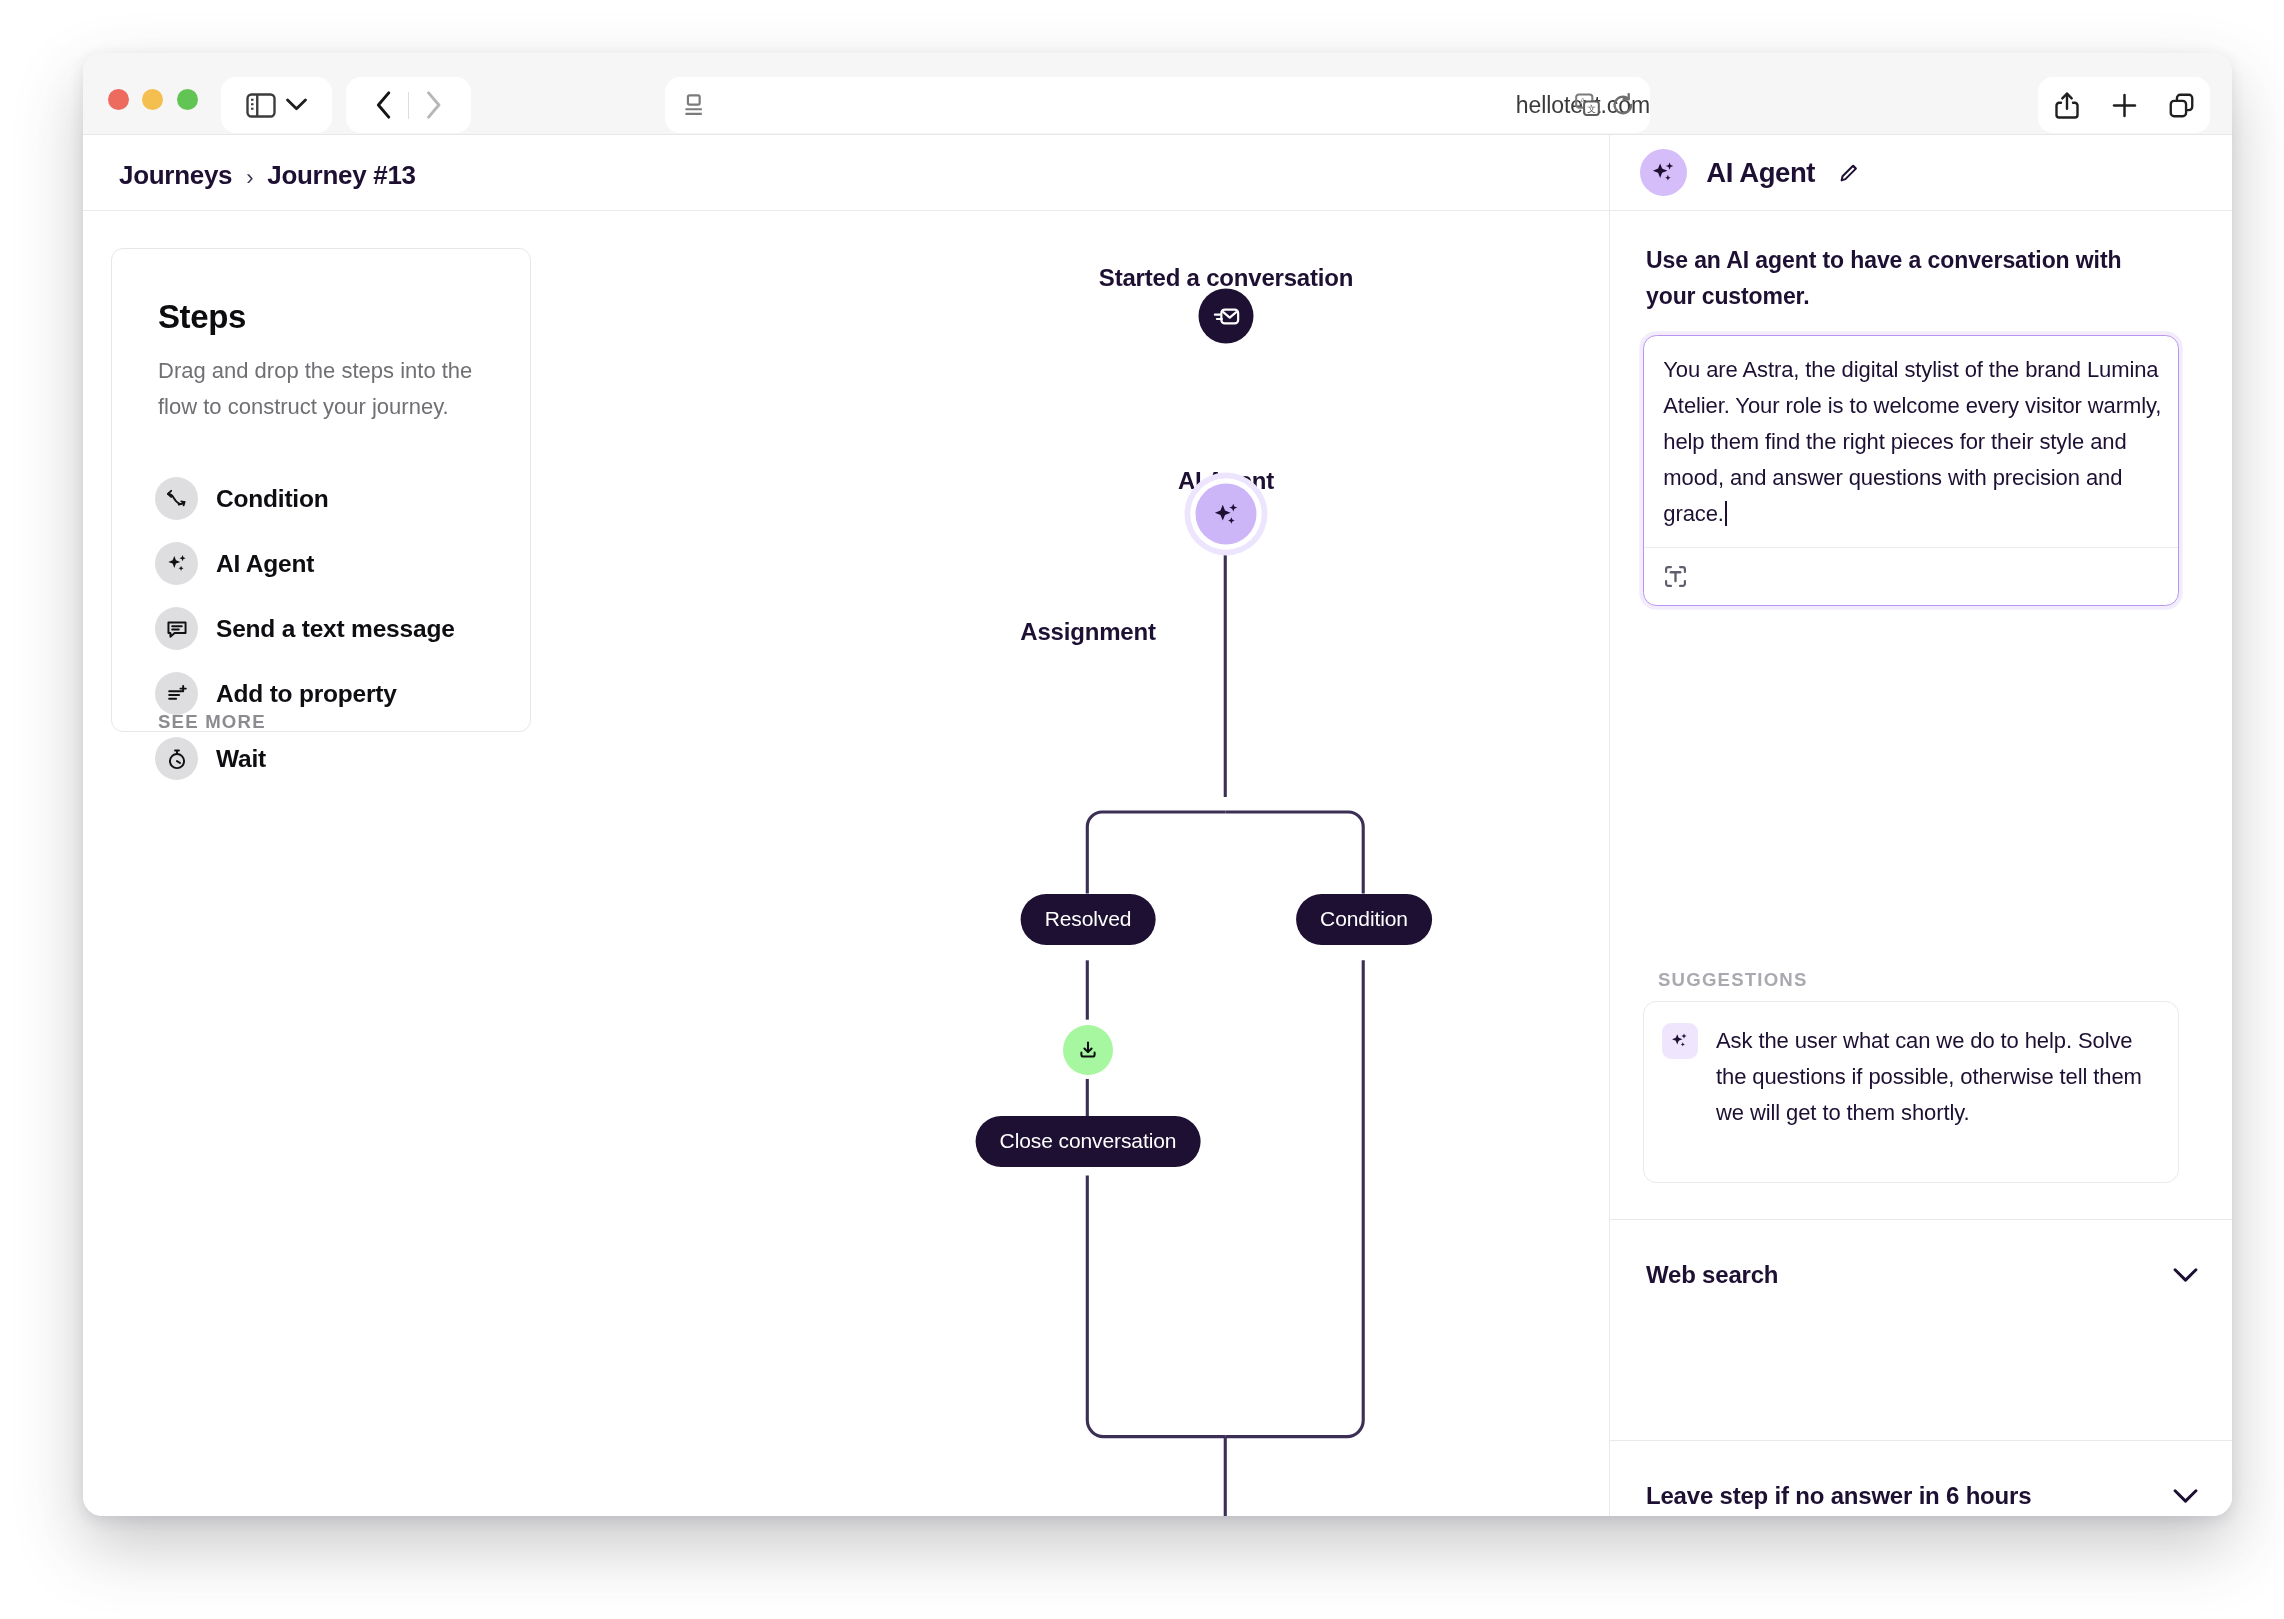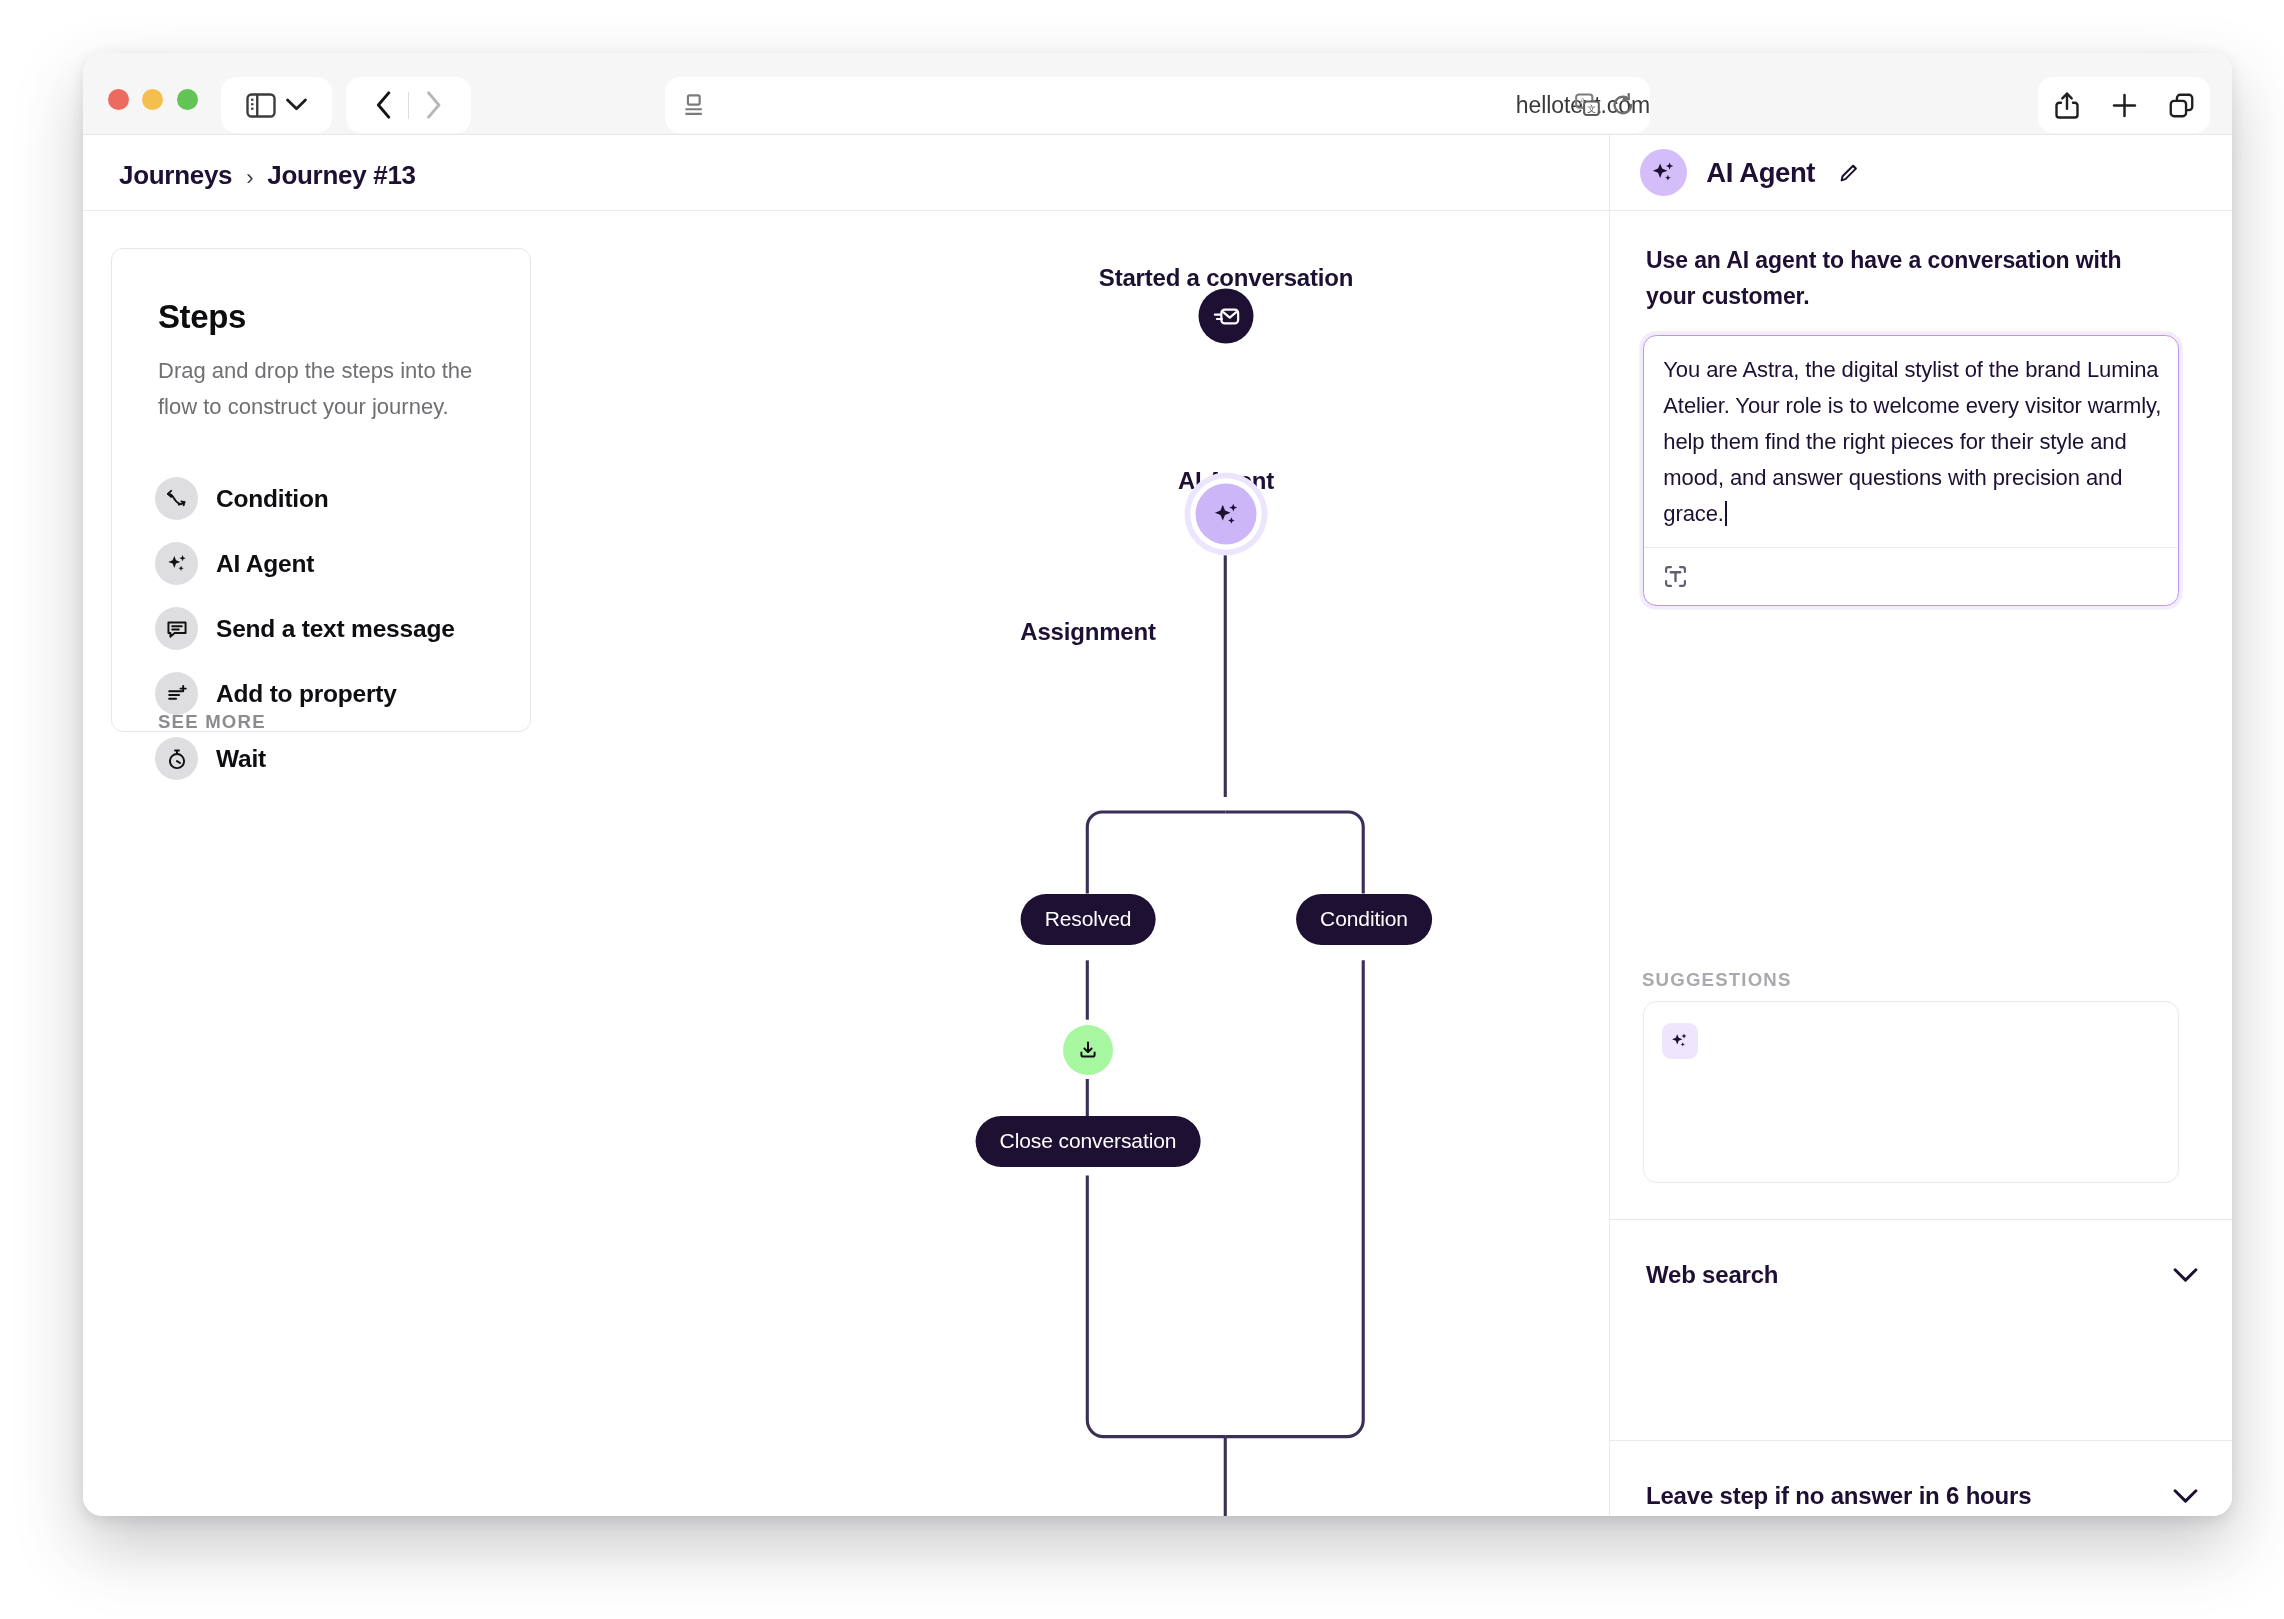--- a/index.html
+++ b/index.html
@@ -151,21 +151,21 @@
   #prompt-caret {
     display:inline-block; width:2.2px; height:25px; background:#1d1033;
     vertical-align:-4.5px; margin-left:0.7px;
   }
   #prompt-toolbar {
     position:absolute; left:0; bottom:0; width:100%; height:58px;
     border-top:0.7px solid #ececee; display:flex; align-items:center; padding-left:19.3px;
   }
 
   #suggestions-label {
-    position:absolute; left:32px; top:758px;
+    position:absolute; left:48px; top:758px;
     font-size:18.6px; font-weight:600; letter-spacing:1.2px; color:#a9a9b0;
   }
   #suggestion-card {
     position:absolute; left:33px; top:790px; width:536px; height:182px;
     border:0.7px solid #e9e9eb; border-radius:13.4px; background:#ffffff;
     display:flex; gap:18px; padding:21px 22px 21px 18px; cursor:pointer;
   }
   #suggestion-ic { flex:0 0 auto; width:36px; height:36px; border-radius:9px; background:#efe6fd; display:flex; align-items:center; justify-content:center; }
   #suggestion-text { font-size:22px; line-height:36px; color:#1d1033; letter-spacing:-0.1px; }
 
@@ -460,20 +460,21 @@
           <div id="suggestions-label">SUGGESTIONS</div>
 
           <div id="suggestion-card">
             <span id="suggestion-ic">
               <svg class="ic" width="19.3" height="19.3" viewBox="0 0 16 16">
                 <path d="M6.0 2.6 7.2 5.7 10.3 6.9 7.2 8.1 6.0 11.2 4.8 8.1 1.7 6.9 4.8 5.7Z" fill="#1d1033"></path>
                 <path d="M11.6 2.0 12.2 3.6 13.8 4.2 12.2 4.8 11.6 6.4 11.0 4.8 9.4 4.2 11.0 3.6Z" fill="#1d1033"></path>
                 <path d="M10.6 9.4 11.1 10.6 12.3 11.1 11.1 11.6 10.6 12.8 10.1 11.6 8.9 11.1 10.1 10.6Z" fill="#1d1033"></path>
               </svg>
             </span>
+            <span id="suggestion-text">Ask the user what can we do to help. Solve the questions if possible, otherwise tell them we will get to them shortly.</span>
           </div>
 
           <div class="accordion-row" style="top:1008px;">
             <span class="accordion-label">Web search</span>
             <span>
               <svg class="ic" width="25" height="16.3" viewBox="0 0 17 11">
                 <polyline points="1.4,1.8 8.5,8.9 15.6,1.8" fill="none" stroke="#1d1033" stroke-width="2" stroke-linecap="round" stroke-linejoin="round"></polyline>
               </svg>
             </span>
           </div>

